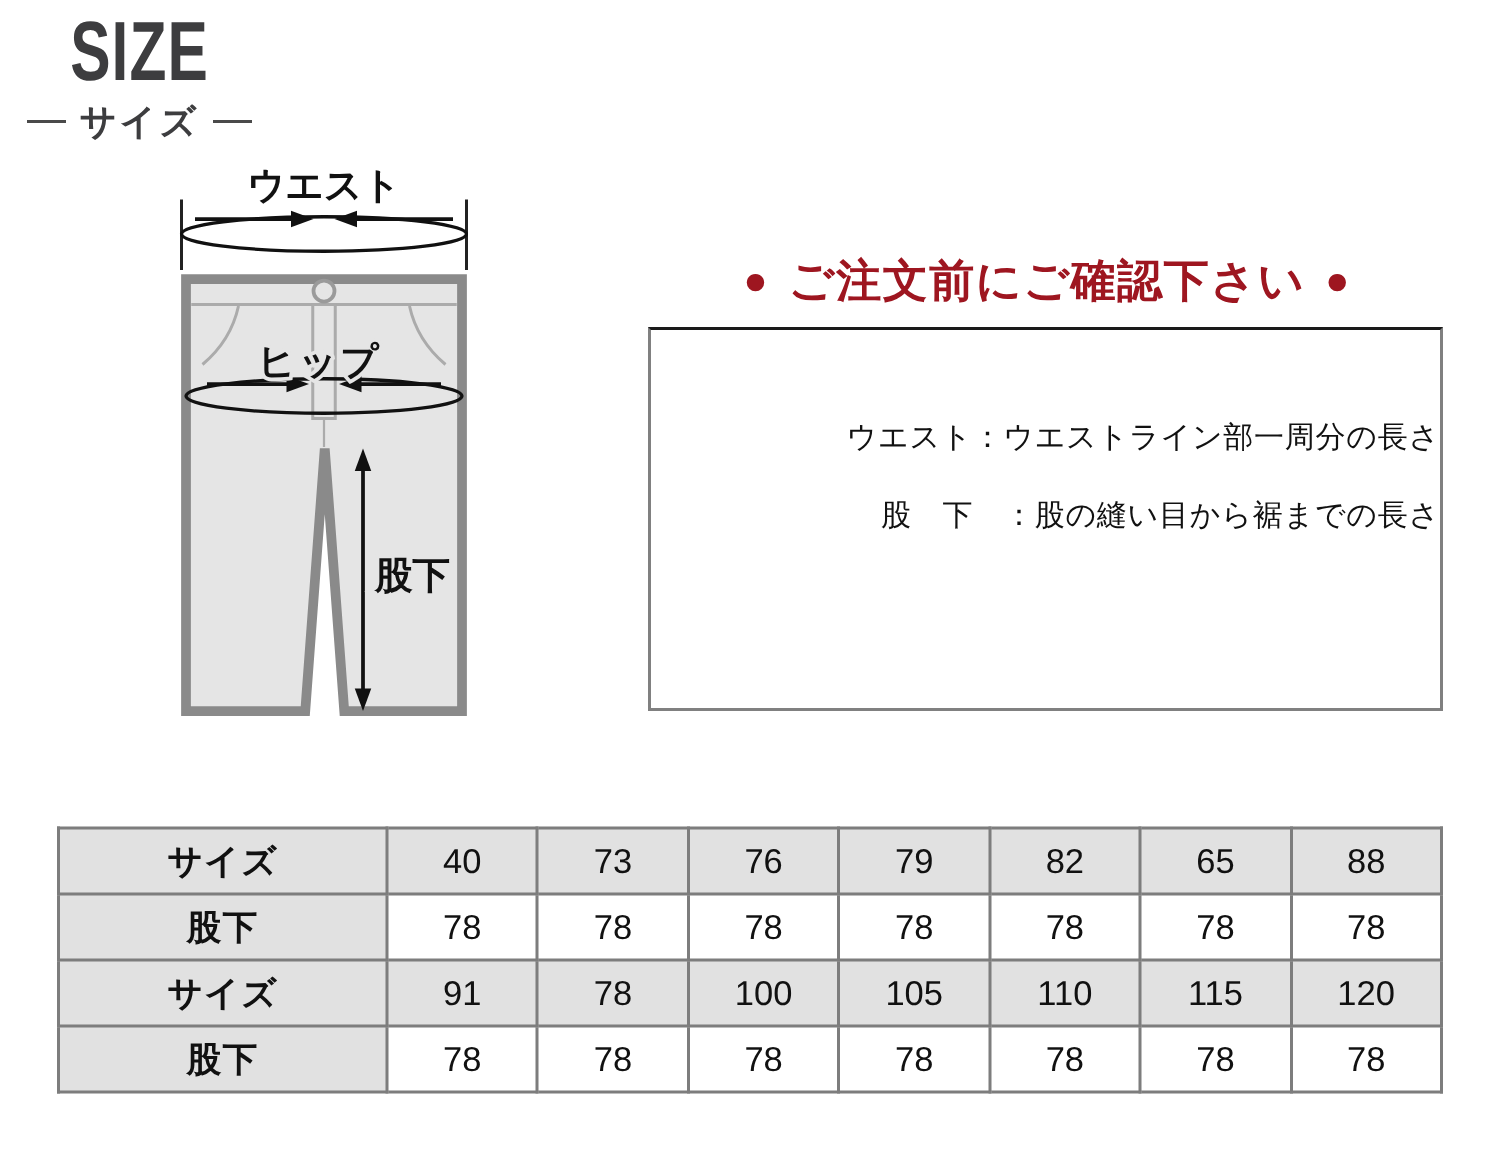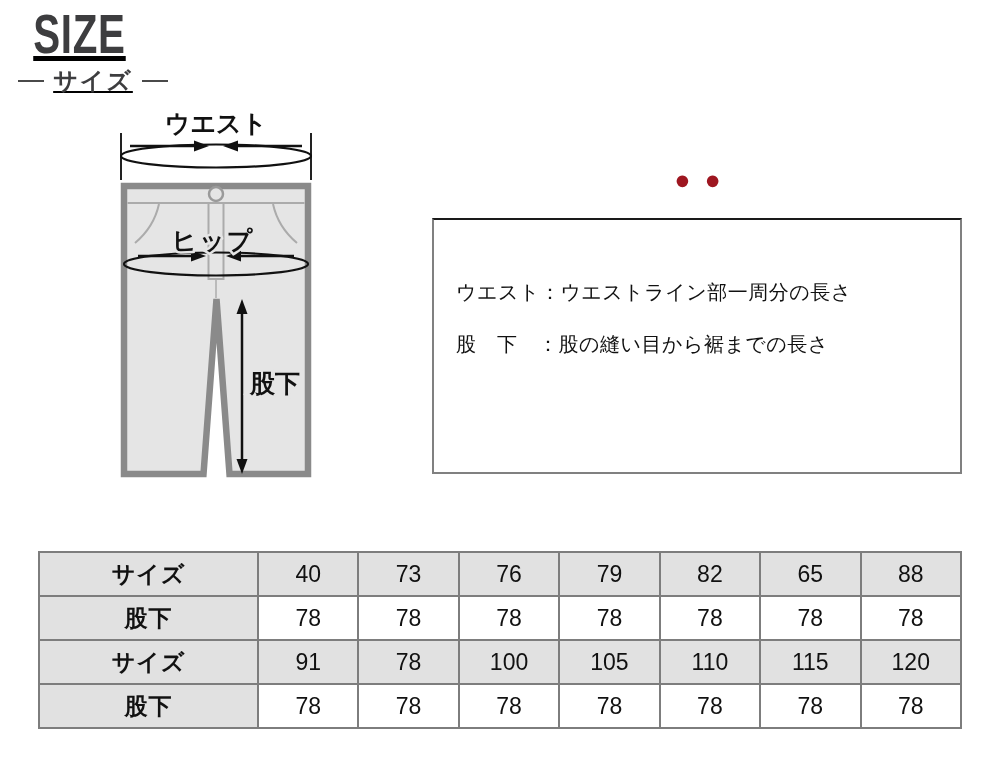--- a/index.html
+++ b/index.html
@@ -1,42 +1,43 @@
 <!DOCTYPE html>
 <html><head>
 <meta charset="utf-8">
 <style>
   html,body{margin:0;padding:0;background:#ffffff;}
   .canvas{
     position:relative;width:1000px;height:770px;background:#ffffff;overflow:hidden;
     font-family:"Liberation Sans","DejaVu Sans",sans-serif;
   }
   
-  .size-block{position:absolute;left:10px;top:6px;width:166px;text-decoration:underline;}
+  .size-block{position:absolute;left:10px;top:6px;width:166px;text-align:center;}
   .size-en{
     font-size:56px;font-weight:bold;color:#3d3d3f;line-height:1.0;
     transform:scaleX(0.72);transform-origin:50% 50%;letter-spacing:1px;
   }
   .size-ja{
     margin-top:3px;display:flex;align-items:center;justify-content:center;gap:9px;
     font-size:24px;font-weight:bold;color:#3d3d3f;letter-spacing:2px;
   }
   .title-dash{display:inline-block;width:26px;height:2px;background:#4a4a4a;}
   
   .notice-heading{
     position:absolute;left:433px;top:167px;width:530px;
     display:flex;align-items:center;justify-content:center;gap:13px;
     color:#9e1620;font-size:30px;font-weight:bold;letter-spacing:1px;white-space:nowrap;
   }
   .bullet{font-size:27px;line-height:1;}
   
   .notice-box{
     position:absolute;left:432px;top:218px;width:530px;height:256px;box-sizing:border-box;
     background:#ffffff;border:2px solid #808080;border-top-color:#1a1a1a;
-    padding:62px 16px 0 22px;
+    padding:62px 0 0 22px;
+    text-align:right;
   }
   .notice-line{
     font-size:20px;color:#111111;height:20px;line-height:20px;margin-bottom:32px;
     letter-spacing:0.5px;white-space:nowrap;
   }
   
   .pants-svg{position:absolute;left:90px;top:95px;}
   .diagram-label{font-family:"Liberation Sans","DejaVu Sans",sans-serif;font-weight:600;fill:#111111;}
   
   .size-table{
@@ -99,20 +100,21 @@
 
     <line x1="242" y1="310" x2="242" y2="463" stroke="#111111" stroke-width="2.5"></line>
     <polygon points="242,299 236.5,314 247.5,314" fill="#111111"></polygon>
     <polygon points="242,474 236.5,459 247.5,459" fill="#111111"></polygon>
 
     <text class="diagram-label" x="250" y="392" font-size="25" text-anchor="start" stroke="#e5e5e5" stroke-width="5" paint-order="stroke">股下</text>
   </svg>
 
   <div class="notice-heading">
     <span class="bullet">●</span>
+    <span>ご注文前にご確認下さい</span>
     <span class="bullet">●</span>
   </div>
 
   <div class="notice-box">
     <div class="notice-line">ウエスト：ウエストライン部一周分の長さ</div>
     <div class="notice-line">股　下　：股の縫い目から裾までの長さ</div>
   </div>
 
   <table class="size-table">
     <colgroup>

